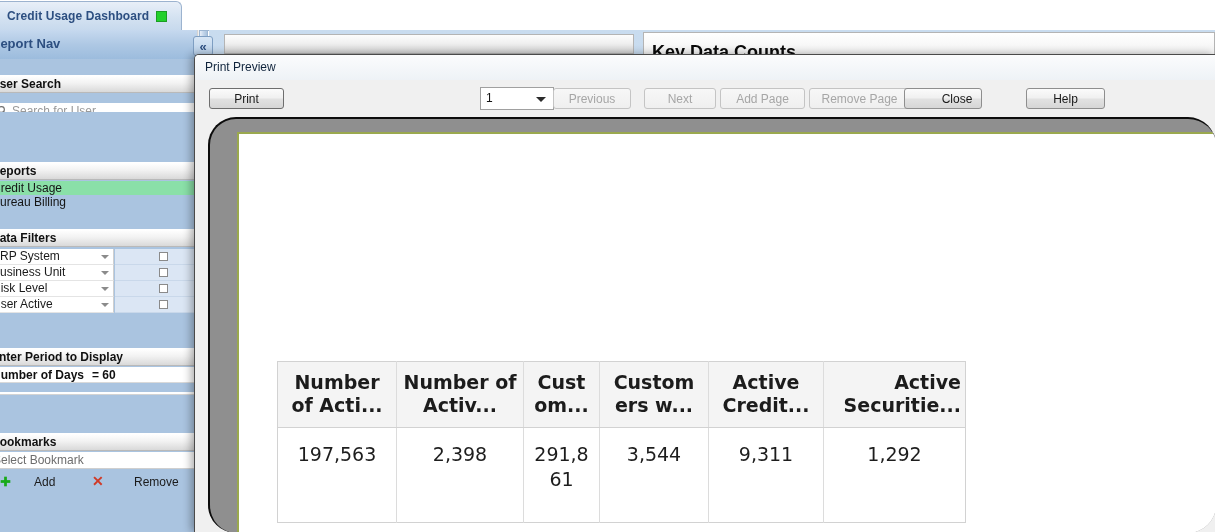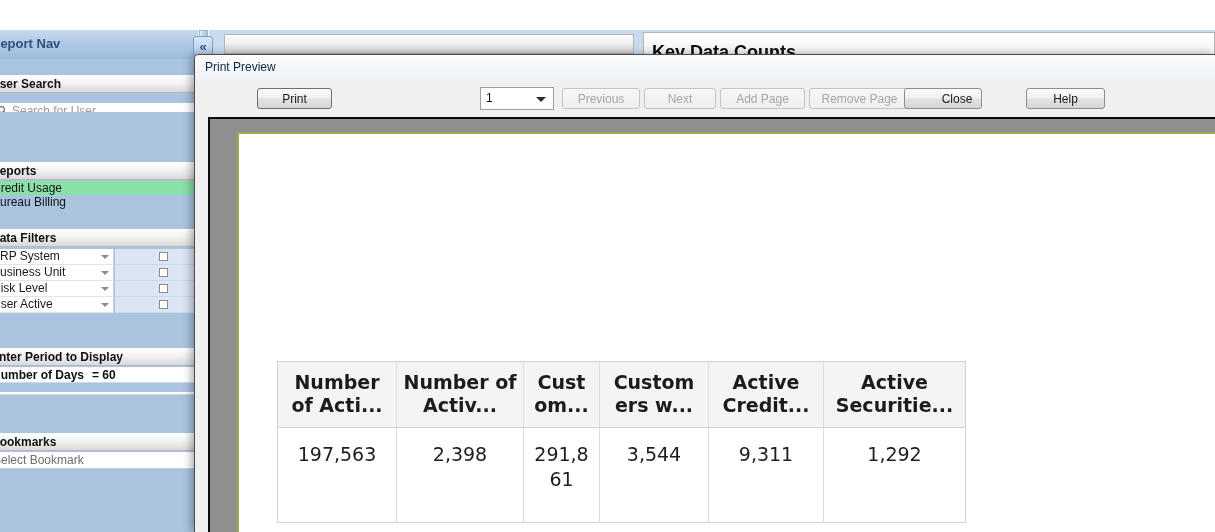--- a/index.html
+++ b/index.html
@@ -397,21 +397,21 @@
     justify-content: center;
     font-size: 12px;
     color: #1a1a1a;
     white-space: nowrap;
   }
   .tb-btn.disabled {
     color: #a6a6a6;
     border-color: #c4c4c4;
     background: linear-gradient(to bottom, #f7f7f7 0%, #efefef 100%);
   }
-  .tb-btn.primary { border-color: #6e6e6e; margin-left: 48px; }
+  .tb-btn.primary { border-color: #6e6e6e; }
   .tb-combo {
     position: absolute;
     top: 7px;
     left: 285px;
     width: 74px; height: 23px;
     background: #ffffff;
     border: 1px solid #a0a0a0;
     box-sizing: border-box;
   }
   .tb-combo-val {
@@ -431,20 +431,21 @@
 
   .dlg-preview-frame {
     position: absolute;
     left: 13px; top: 62px;
     width: 1008px; height: 416px;
     border-top: 2px solid #0c0c0c;
     border-left: 2px solid #0c0c0c;
     box-sizing: border-box;
     background: #8f8f8f;
     overflow: hidden;
+    border-radius: 28px;
   }
   .preview-page {
     position: absolute;
     left: 27px; top: 13px;
     width: 981px; height: 403px;
     background: #ffffff;
     border-top: 2px solid #9aa84e;
     border-left: 2px solid #9aa84e;
     box-sizing: border-box;
     overflow: hidden;
@@ -485,20 +486,26 @@
   }
   .rpt-table th:last-child, .rpt-table td:last-child { border-right: none; }
 </style>
 </head>
 <body>
 
 <div id="root">
 
   <div class="app-bg">
 
+    <div class="tabstrip">
+      <div class="tab-active">
+        <span class="tab-label">Credit Usage Dashboard</span>
+        <span class="tab-dot"></span>
+      </div>
+    </div>
 
     <div class="bg-content">
       <div class="bg-panelbar"></div>
 
       <div class="bg-kdc-panel">
         <span class="bg-kdc-title">Key Data Counts</span>
       </div>
 
       <div class="bg-blurstrip">
         <span class="blur-col" style="left:10px;width:130px;">Number of Active Credit Limits</span>
@@ -596,20 +603,33 @@
       <div class="blue-gap" style="top:354px;height:8px;"></div>
       <div class="whitebox" style="top:362px;height:3px;"></div>
       <div class="blue-gap" style="top:365px;height:67px;"></div>
 
       <div class="sec-bar" style="top:403px;">
         <span class="sec-title">Bookmarks</span>
       </div>
       <div class="field-white" style="top:422px;">
         <span class="field-text" style="left:-7px;color:#6d6d6d;">Select Bookmark</span>
       </div>
+      <div class="bm-actions" style="top:440px;">
+        <svg class="plus-ico" viewBox="0 0 16 16">
+          <rect x="6" y="1" width="4" height="14" fill="#19aa19"></rect>
+          <rect x="1" y="6" width="14" height="4" fill="#19aa19"></rect>
+        </svg>
+        <span class="bm-btn" style="left:34px;">
+          <span>Add</span>
+        </span>
+        <span class="x-ico">✕</span>
+        <span class="bm-btn" style="left:134px;">
+          <span>Remove</span>
+        </span>
+      </div>
       <div class="blue-gap" style="top:464px;height:38px;"></div>
     </div>
 
     <div class="nav-scroll">
       <div class="nav-scroll-thumb"></div>
     </div>
 
     <div class="collapse-btn">
       <span>«</span>
     </div>
@@ -625,21 +645,21 @@
 
       <div class="tb-btn primary" style="left:14px;width:75px;">
         <span>Print</span>
       </div>
 
       <div class="tb-combo">
         <span class="tb-combo-val">1</span>
         <span class="tb-combo-caret"></span>
       </div>
 
-      <div class="tb-btn disabled" style="left:367px;width:78px;">
+      <div class="tb-btn disabled" style="left:358px;width:78px;">
         <span>Previous</span>
       </div>
 
       <div class="tb-btn disabled" style="left:449px;width:72px;">
         <span>Next</span>
       </div>
 
       <div class="tb-btn disabled" style="left:525px;width:85px;">
         <span>Add Page</span>
       </div>
@@ -661,21 +681,21 @@
       <div class="preview-page">
 
         <table class="rpt-table">
           <thead>
             <tr>
               <th style="width:110px;">Number of Acti...</th>
               <th style="width:118px;">Number of Activ...</th>
               <th style="width:67px;">Cust om...</th>
               <th style="width:100px;">Custom ers w...</th>
               <th style="width:106px;">Active Credit...</th>
-              <th style="width:133px;">Active Securitie...</th>
+              <th style="width:133px;text-align:right;">Active Securitie...</th>
             </tr>
           </thead>
           <tbody>
             <tr>
               <td>197,563</td>
               <td>2,398</td>
               <td>291,8 61</td>
               <td>3,544</td>
               <td>9,311</td>
               <td>1,292</td>

